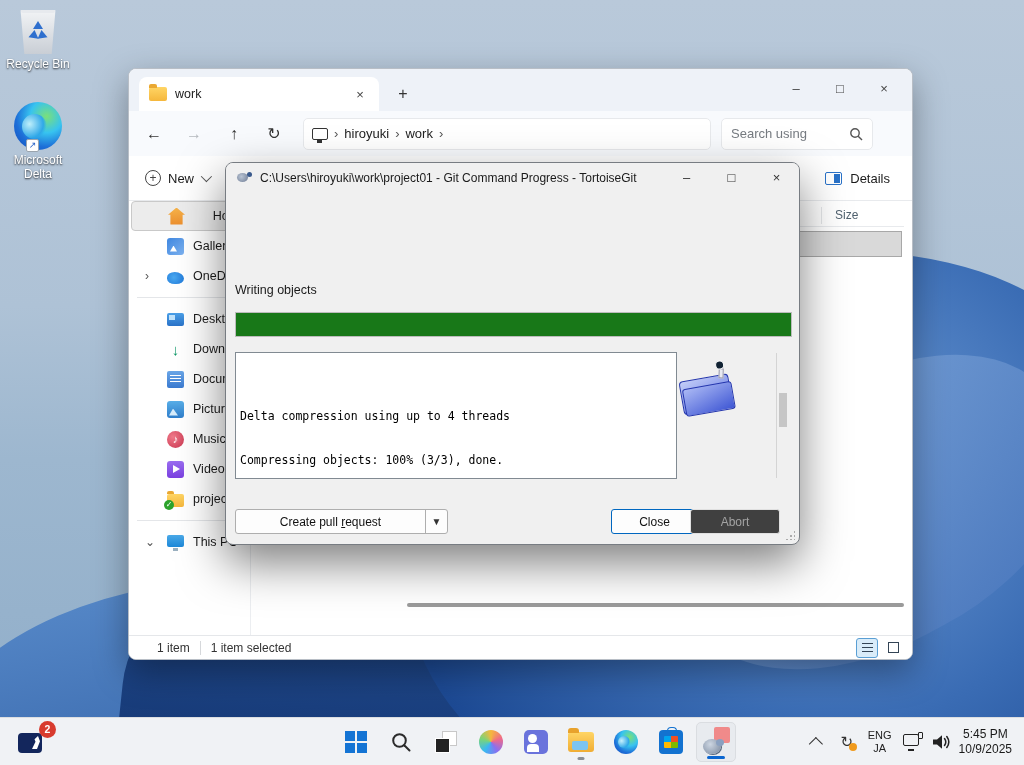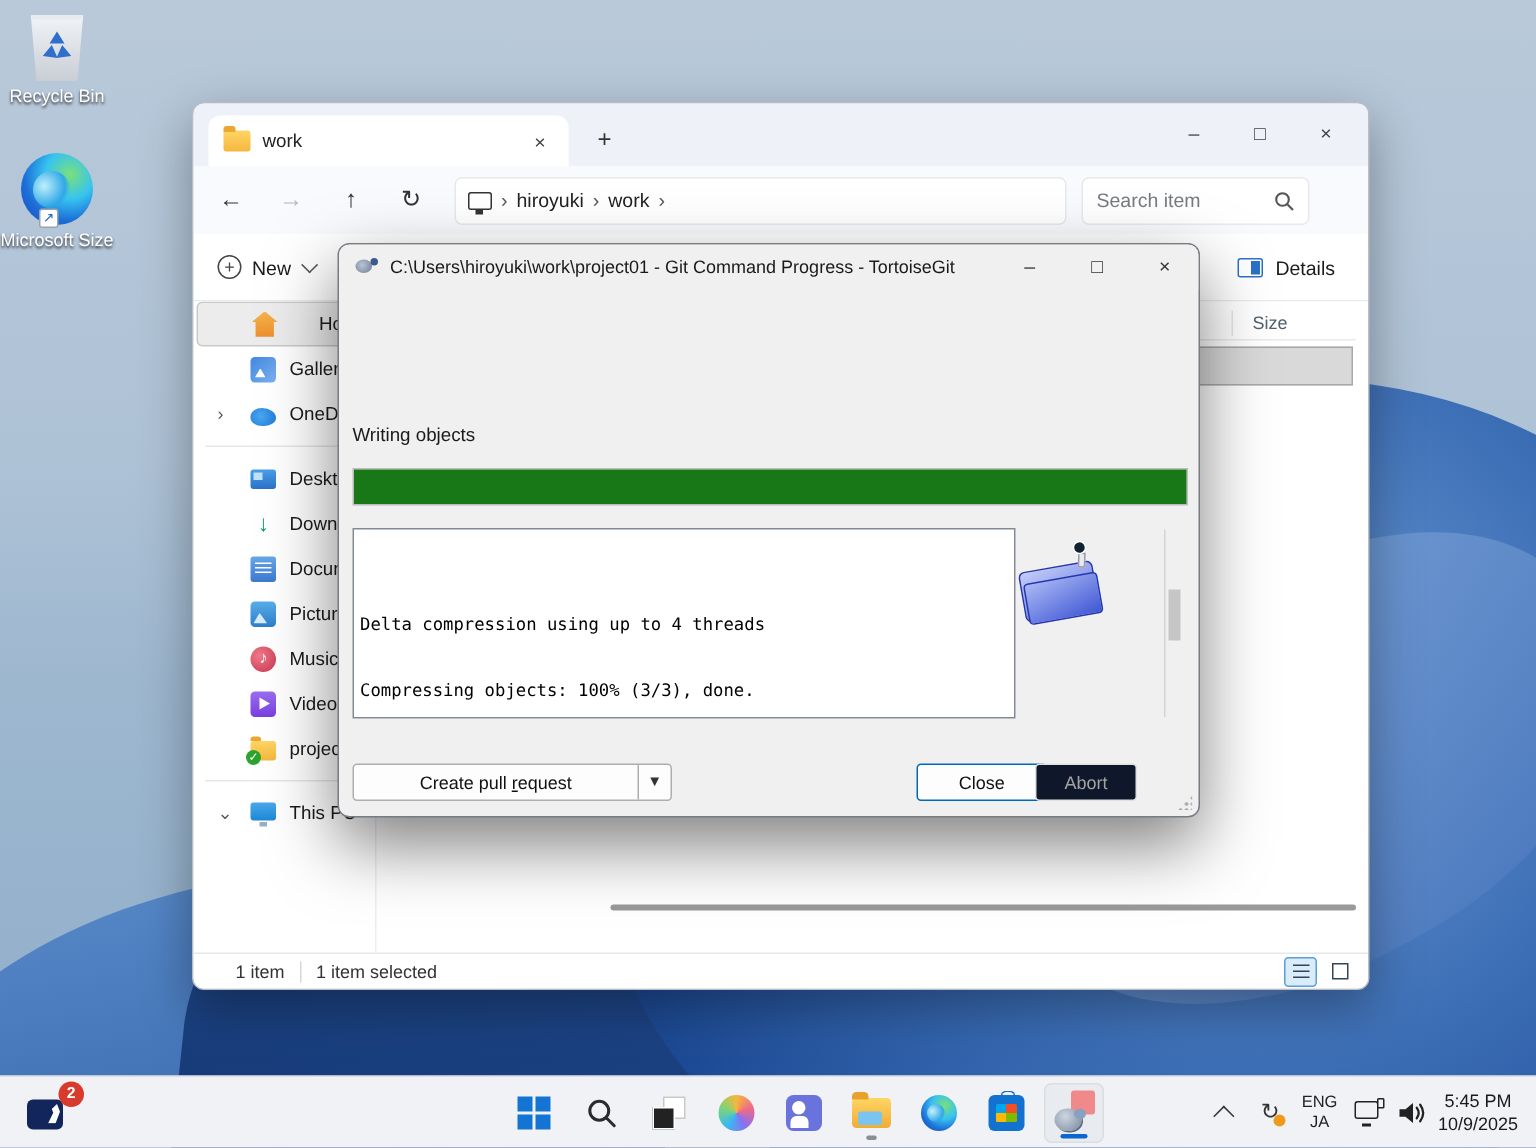--- a/index.html
+++ b/index.html
@@ -123,21 +123,21 @@
   .console { position:absolute; left:9px; top:189px; width:442px; height:127px; background:#fff; border:1px solid #818a92; font-family:"DejaVu Sans Mono","Liberation Mono",monospace; font-size:11.5px; line-height:14.5px; color:#000; overflow:hidden; padding:4px 4px; white-space:pre; }
   .console-inner { margin-top:-6px; }
   .vscroll { position:absolute; right:10px; top:190px; width:13px; height:125px; background:#f0f0f0; border-left:1px solid #d4d4d4; }
   .vscroll .thumb { position:absolute; left:2px; right:2px; top:40px; height:34px; background:#c6c6c6; }
 
   .btn { position:absolute; height:25px; background:#fdfdfd; border:1px solid #aeaeae; border-radius:3px; font-size:12px; color:#111; display:flex; align-items:center; justify-content:center; }
   .splitbtn { left:9px; top:346px; width:213px; padding:0; }
   .splitbtn .main { flex:1; text-align:center; }
   .splitbtn .arrow { width:22px; border-left:1px solid #aeaeae; text-align:center; align-self:stretch; line-height:23px; font-size:10px; color:#333; }
   .closebtn { left:348px; top:346px; width:87px; border:1.6px solid #0067c0;margin-left:37px; }
-  .abortbtn { left:464px; top:346px; width:68px; background:#0f172a; border-color:#e0e0e0; color:#a3a3a3; }
+  .abortbtn { left:464px; top:346px; width:90px; background:#404040; border-color:#e0e0e0; color:#a3a3a3; }
   .grip { position:absolute; right:4px; bottom:4px; width:10px; height:10px; background:radial-gradient(circle,#9a9a9a 1px,transparent 1.3px) 0 0/4px 4px; clip-path:polygon(100% 0,100% 100%,0 100%); opacity:.8; }
 
   
   #taskbar { position:absolute; left:0; bottom:0; width:1024px; height:48px; background:#f0f2f5; border-top:1px solid #dcdee1; }
   .widgets { position:absolute; left:16px; top:7px; width:40px; height:34px; }
   .widgets .tile { position:absolute; left:2px; top:8px; width:24px; height:20px; background:#13265c; border-radius:4px; }
   .widgets .tile::after { content:""; position:absolute; right:2px; top:3px; width:10px; height:13px; background:#fff; clip-path:polygon(20% 100%,55% 45%,45% 25%,80% 0,100% 40%,70% 100%); }
   .badge { position:absolute; right:0; top:-4px; min-width:17px; height:17px; background:#d83b2e; border-radius:50%; color:#fff; font-size:10.5px; line-height:17px; text-align:center; font-weight:bold; }
   .centericons { position:absolute; left:50%; top:4px; transform:translateX(-44%); display:flex; gap:5px; }
   .tbtn { width:40px; height:40px; border-radius:5px; display:flex; align-items:center; justify-content:center; position:relative; }
@@ -199,21 +199,21 @@
       </g>
     </svg>
   </div>
   <div class="lbl">Recycle Bin</div>
 </div>
 <div class="desk-icon" style="left:0;top:102px;">
   <div style="position:relative;width:48px;margin:0 auto;">
     <div class="edge-ball"></div>
     <div class="shortcut">↗</div>
   </div>
-  <div class="lbl">Microsoft Size</div>
+  <div class="lbl">Microsoft Delta</div>
 </div>
 
 <div id="explorer">
   <div class="tabrow">
     <div class="tab">
       <div class="folder-ico"></div>
       <span>work</span>
       <span class="close">×</span>
     </div>
     <div class="newtab">+</div>
@@ -231,21 +231,21 @@
     <div class="navbtn">↻</div>
     <div class="crumbbar">
       <div class="monitor-glyph"></div>
       <span class="crumb-sep">›</span>
       <span>hiroyuki</span>
       <span class="crumb-sep">›</span>
       <span>work</span>
       <span class="crumb-sep">›</span>
     </div>
     <div class="searchbar">
-      <span>Search item</span>
+      <span>Search using</span>
       <svg class="mag" width="14" height="14" viewBox="0 0 14 14">
         <circle cx="6" cy="6" r="4.2" fill="none" stroke="#555" stroke-width="1.4"></circle>
         <line x1="9.2" y1="9.2" x2="13" y2="13" stroke="#555" stroke-width="1.4"></line>
       </svg>
     </div>
   </div>
 
   <div class="toolbar">
     <div class="newbtn">
       <div class="pluscirc">+</div>

